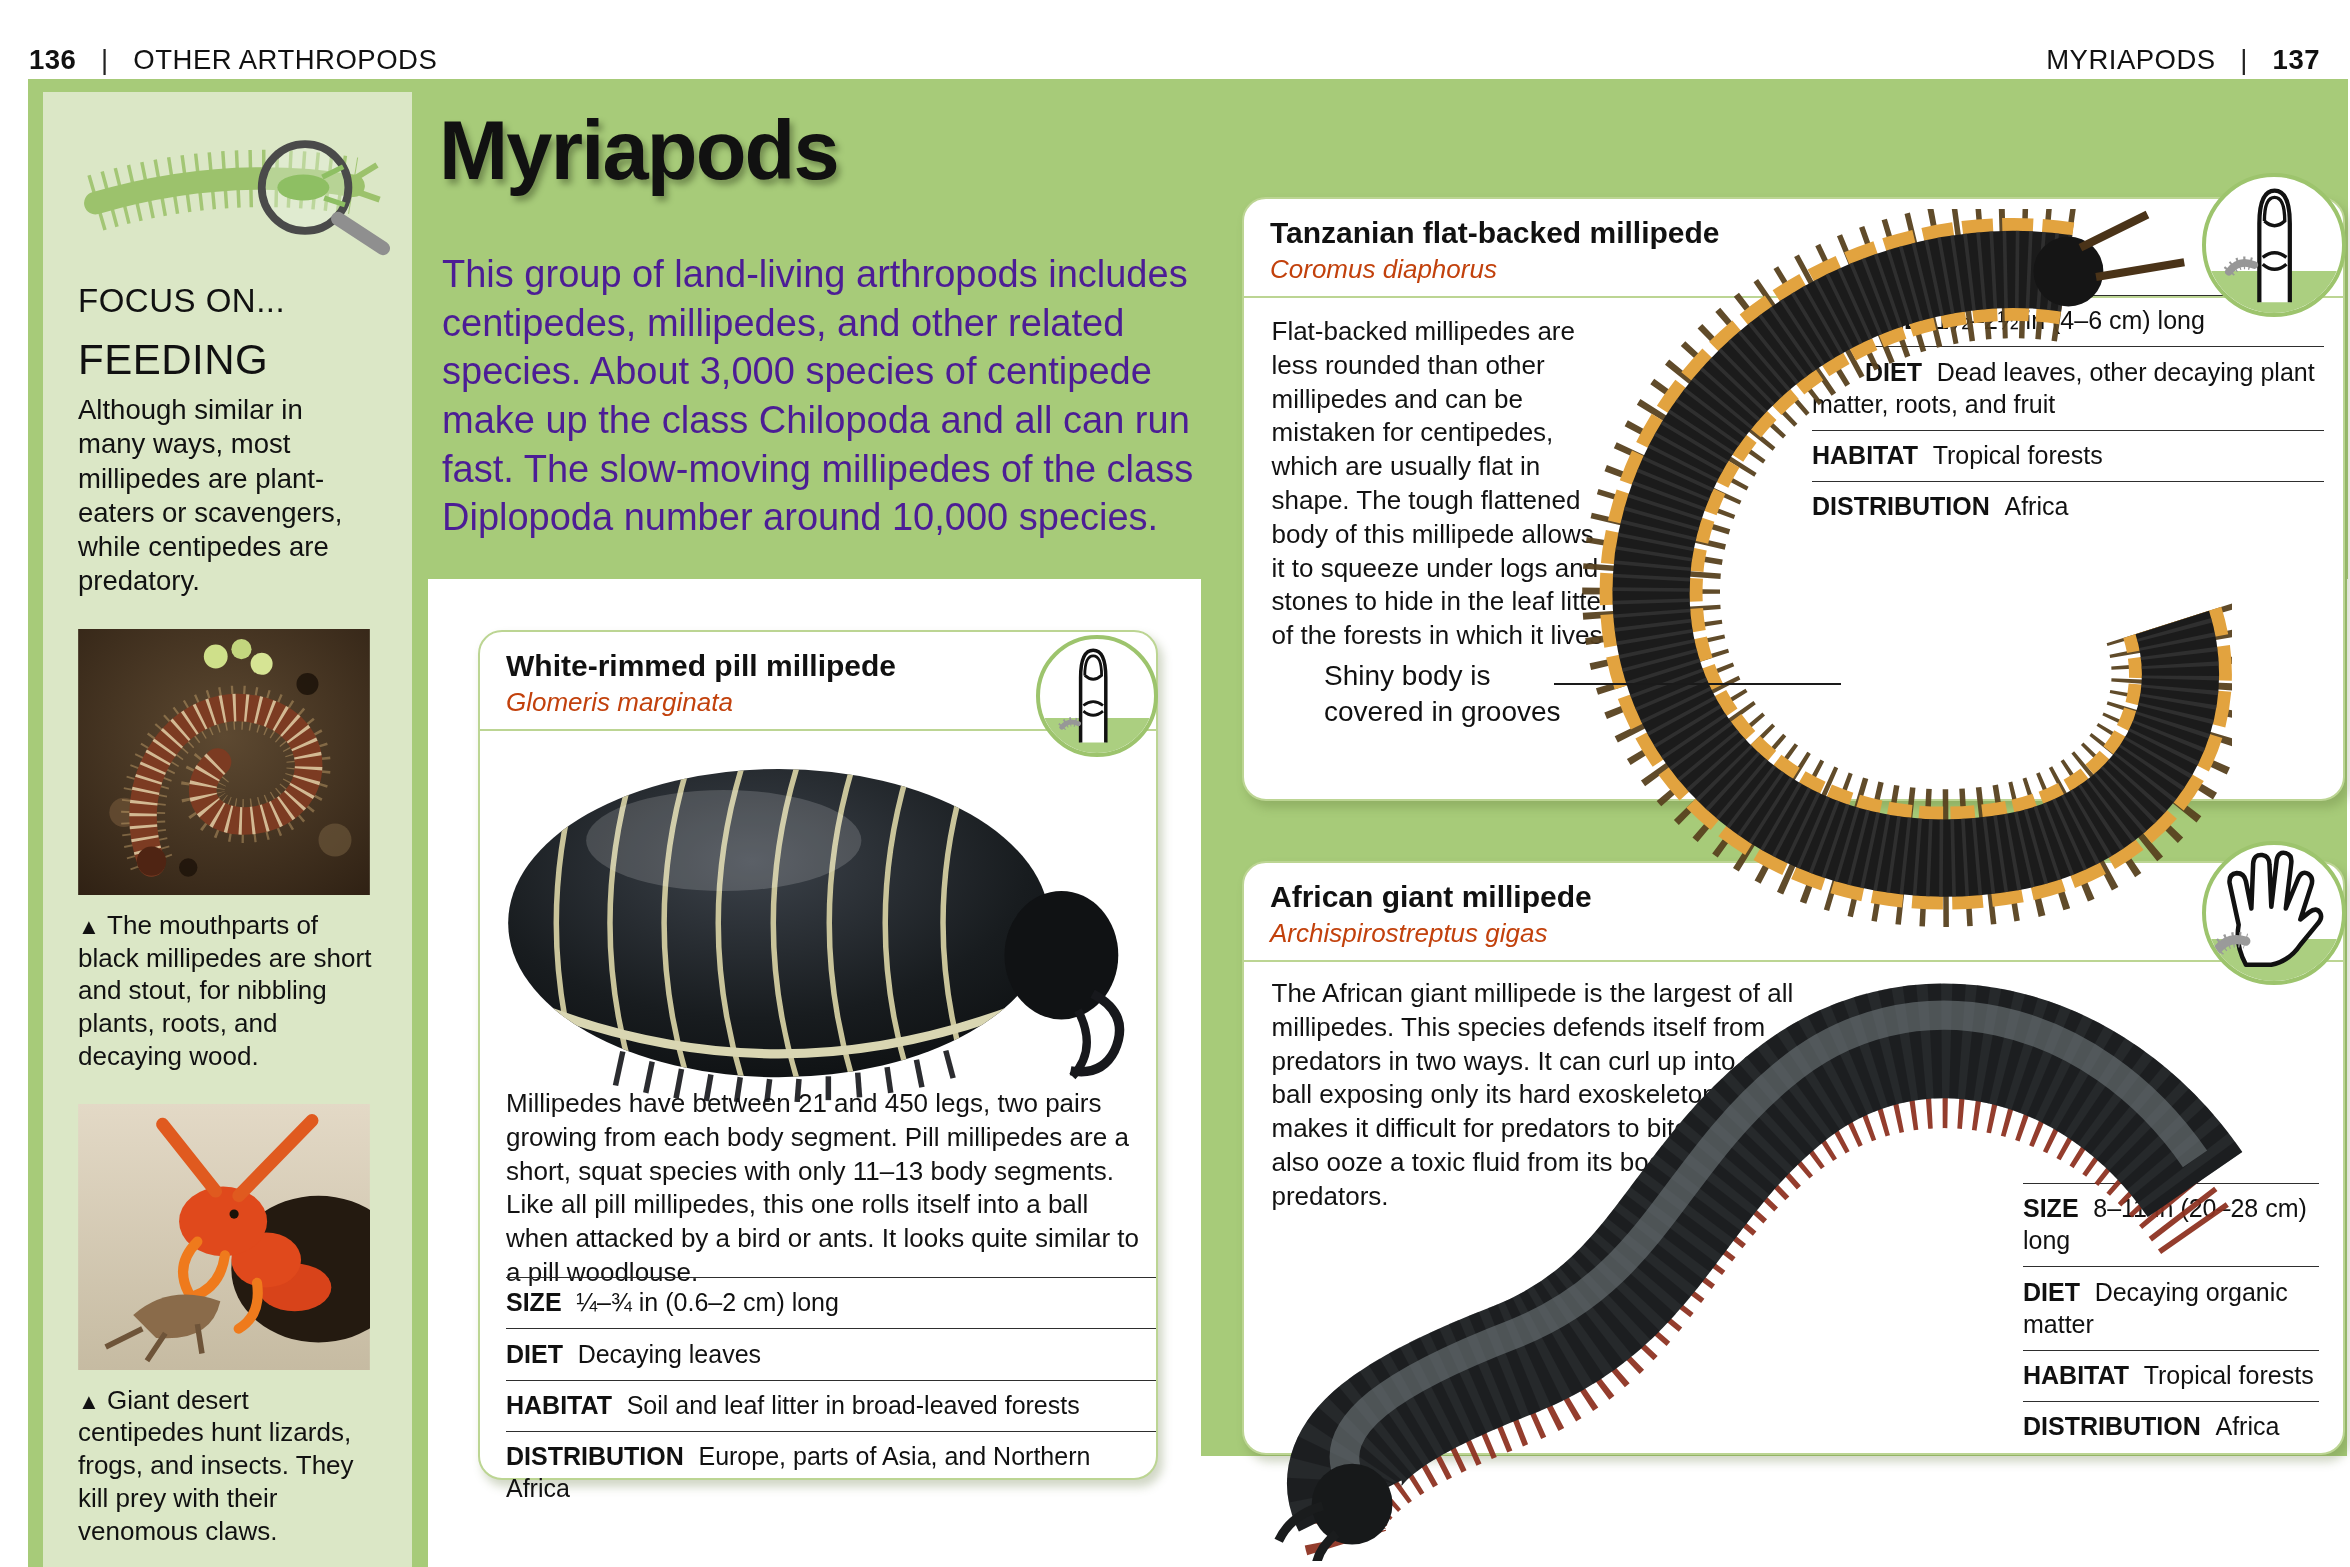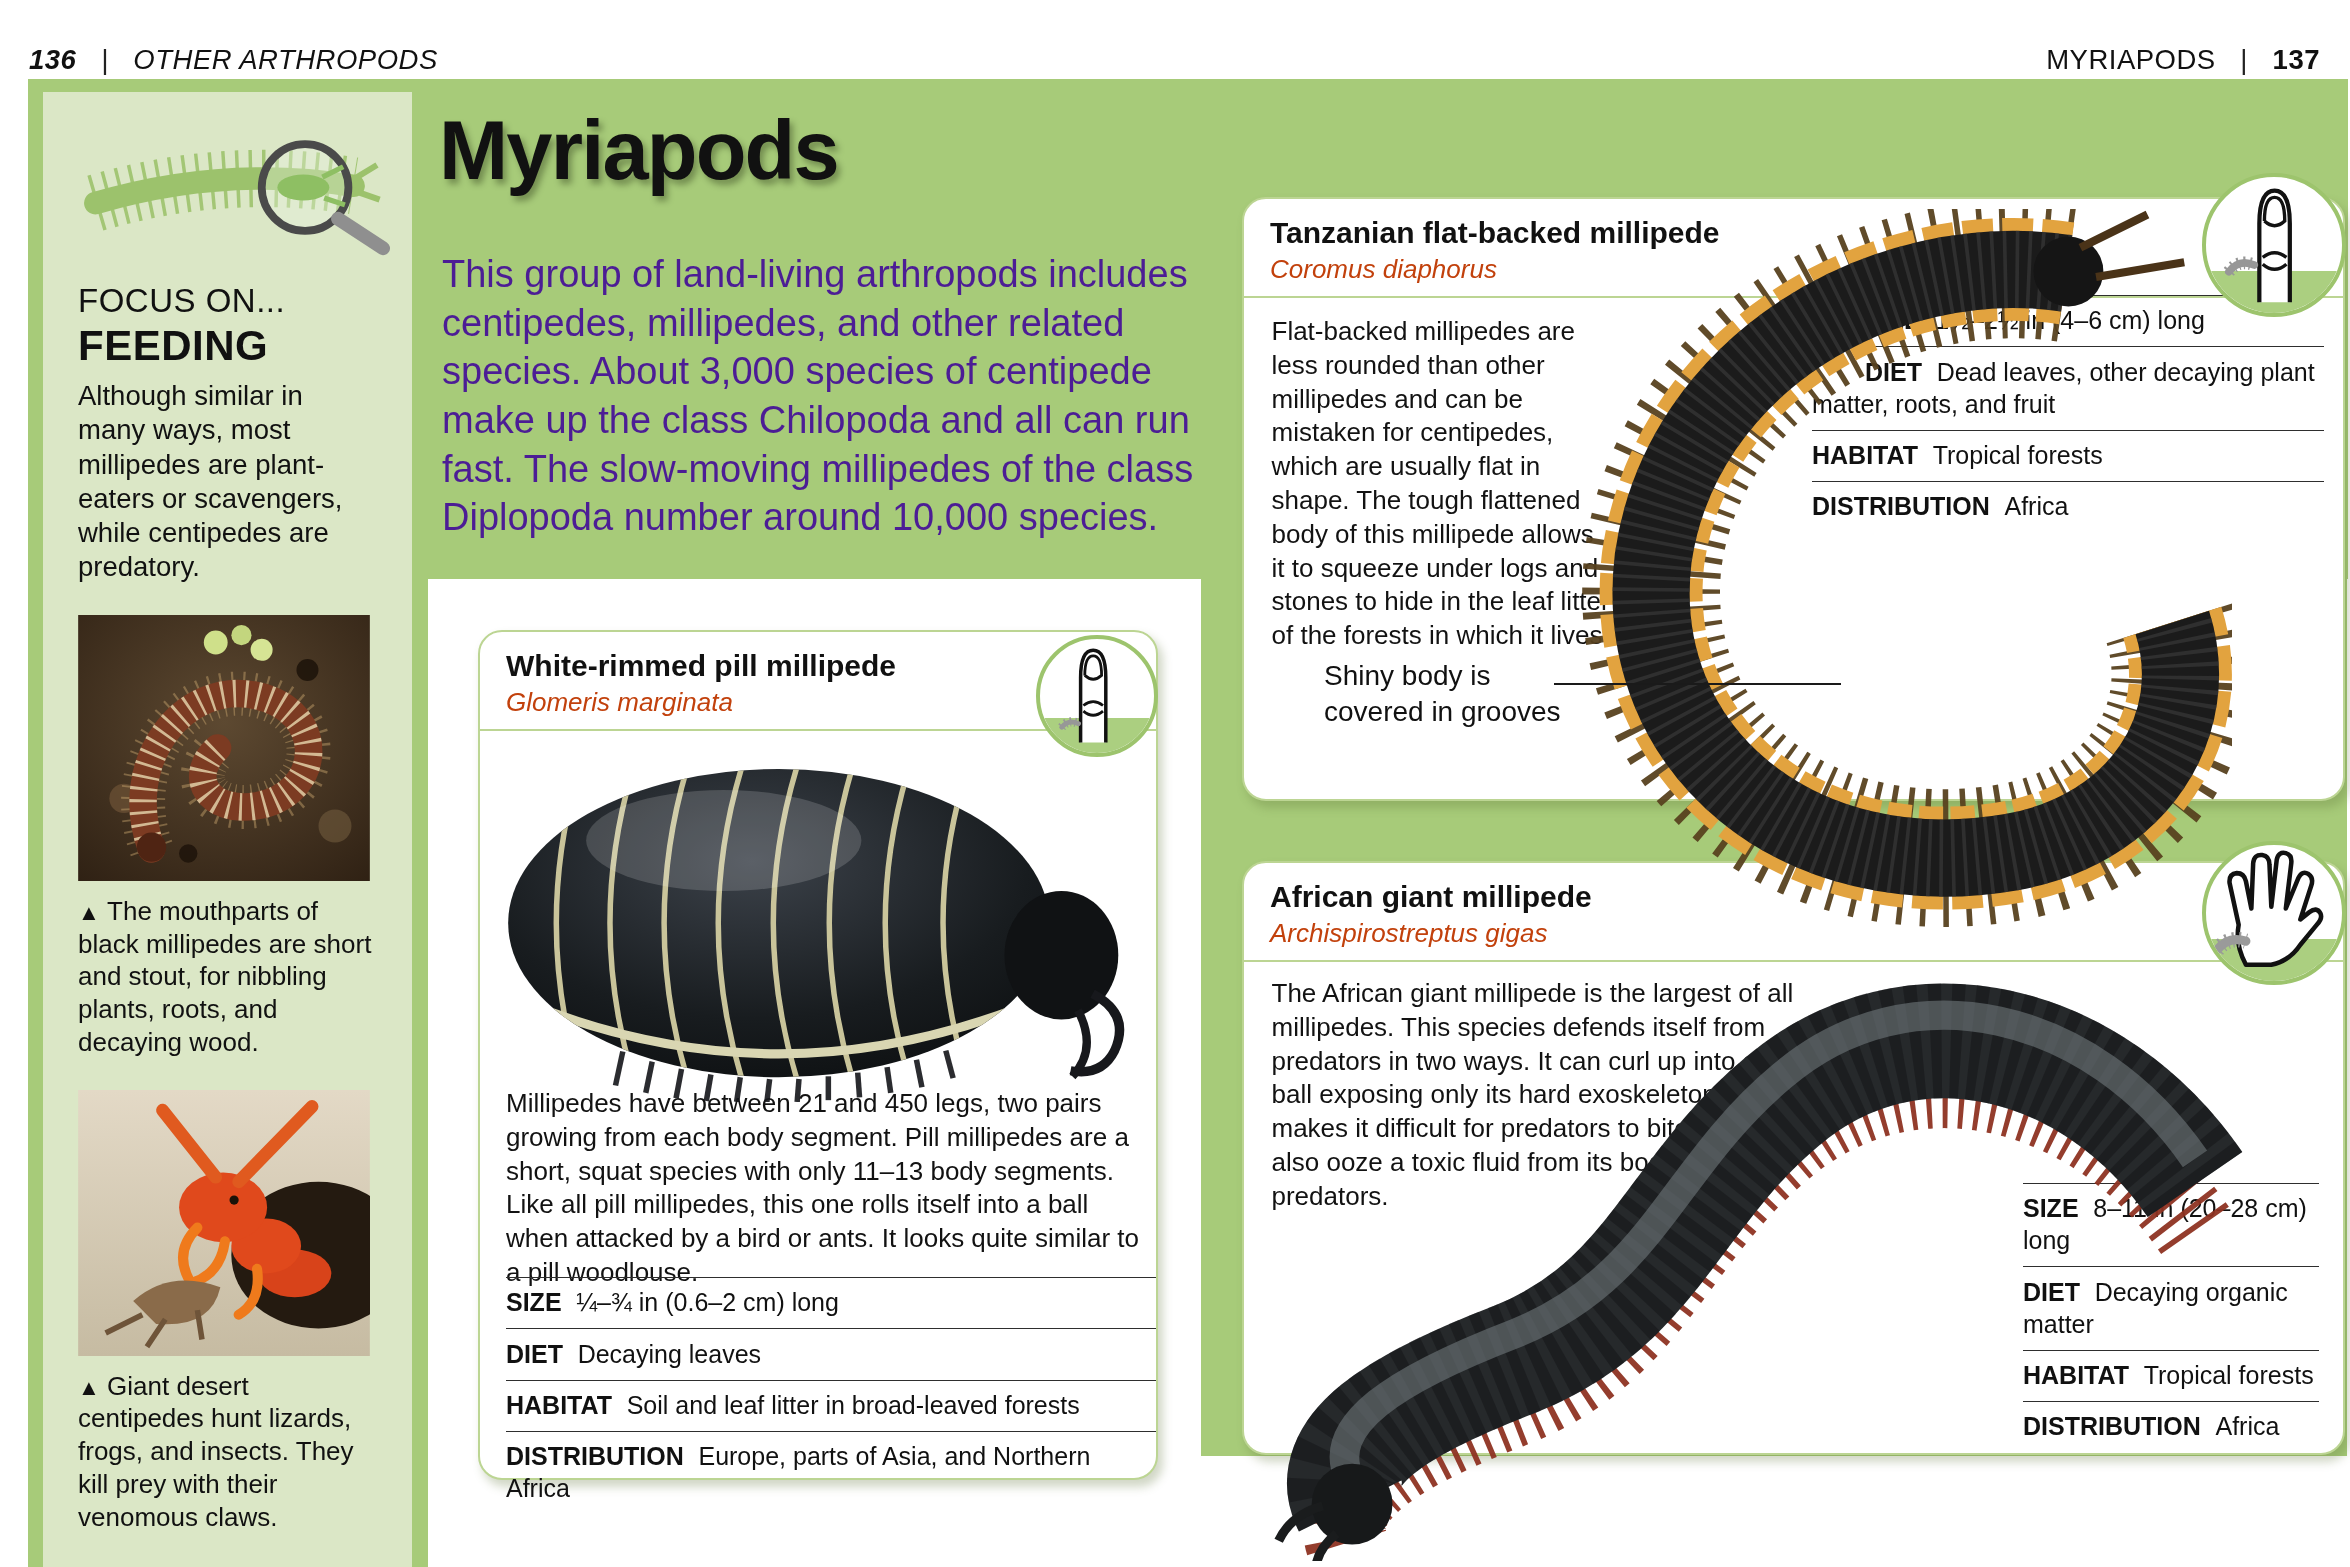--- a/index.html
+++ b/index.html
@@ -5,33 +5,33 @@
   html,body{margin:0;padding:0;background:#ffffff;}
   .spread{
     position:relative;width:2351px;height:1568px;background:#ffffff;
     font-family:"Liberation Sans","DejaVu Sans",sans-serif;color:#111;
     overflow:hidden;
   }
   
   .runhead{position:absolute;top:44px;font-size:27.5px;letter-spacing:0.5px;color:#111;}
   .runhead .pg{font-weight:bold;}
   .runhead .sep{margin:0 16.5px;color:#222;}
-  #runhead-left{left:29px;font-style:italic;}
+  #runhead-left{left:29px;}
   #runhead-right{right:31px;text-align:right;}
   
   .band-top{position:absolute;left:27.5px;top:79px;width:2320px;height:500px;background:#a7cb79;}
   .band-right{position:absolute;left:1201px;top:79px;width:1146px;height:1377px;background:#a7cb79;}
   .band-sidebar{position:absolute;left:27.5px;top:79px;width:400px;height:1489px;background:#a7cb79;}
   
   .sidebar{
     position:absolute;left:43px;top:92px;width:369px;height:1478px;
     background:#dbe7c6;box-sizing:border-box;padding:20px 26px 0 35px;
   }
   .focus-kicker{font-size:33px;letter-spacing:0.5px;margin-top:9.2px;}
-  .focus-heading{font-size:42px;font-weight:bold;letter-spacing:0.5px;margin-top:2px;}
+  .focus-heading{font-size:42px;font-weight:normal;letter-spacing:0.5px;margin-top:16px;}
   .focus-body{font-size:27.5px;line-height:1.24;margin-top:9.2px;width:285px;}
   .side-photo{width:292px;height:266px;margin-top:31px;overflow:hidden;position:relative;}
   .side-caption{font-size:26px;line-height:1.26;margin-top:14px;width:303px;}
   .cap-marker{margin-right:7.3px;font-size:22px;}
   
   .page-title{
     position:absolute;left:439px;top:103px;font-size:83px;font-weight:bold;
     letter-spacing:-1.8px;text-shadow:3.7px 4.6px 6.4px rgba(20,30,5,.35);
   }
   .page-intro{position:absolute;left:442px;top:250px;width:812px;font-size:38px;line-height:1.28;color:#4c1d95;}

